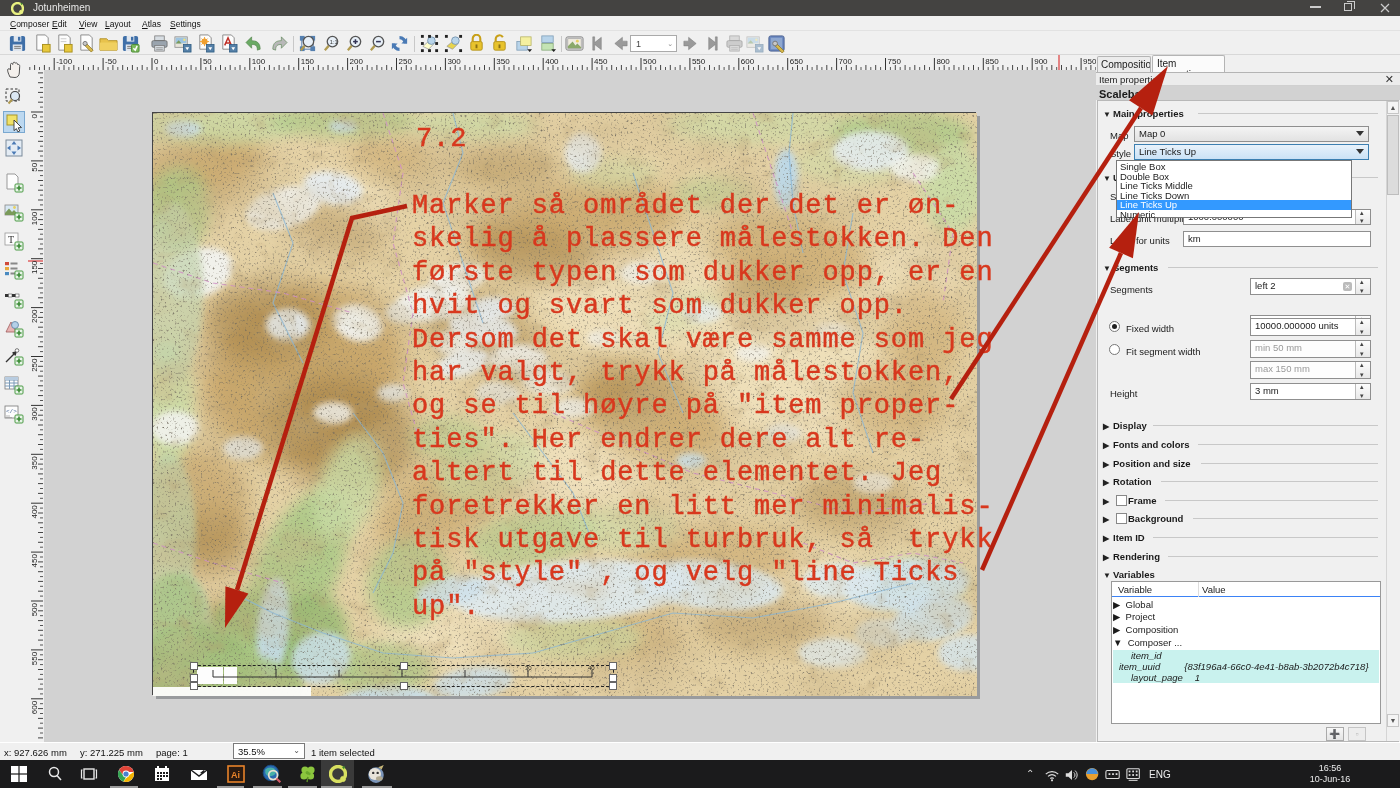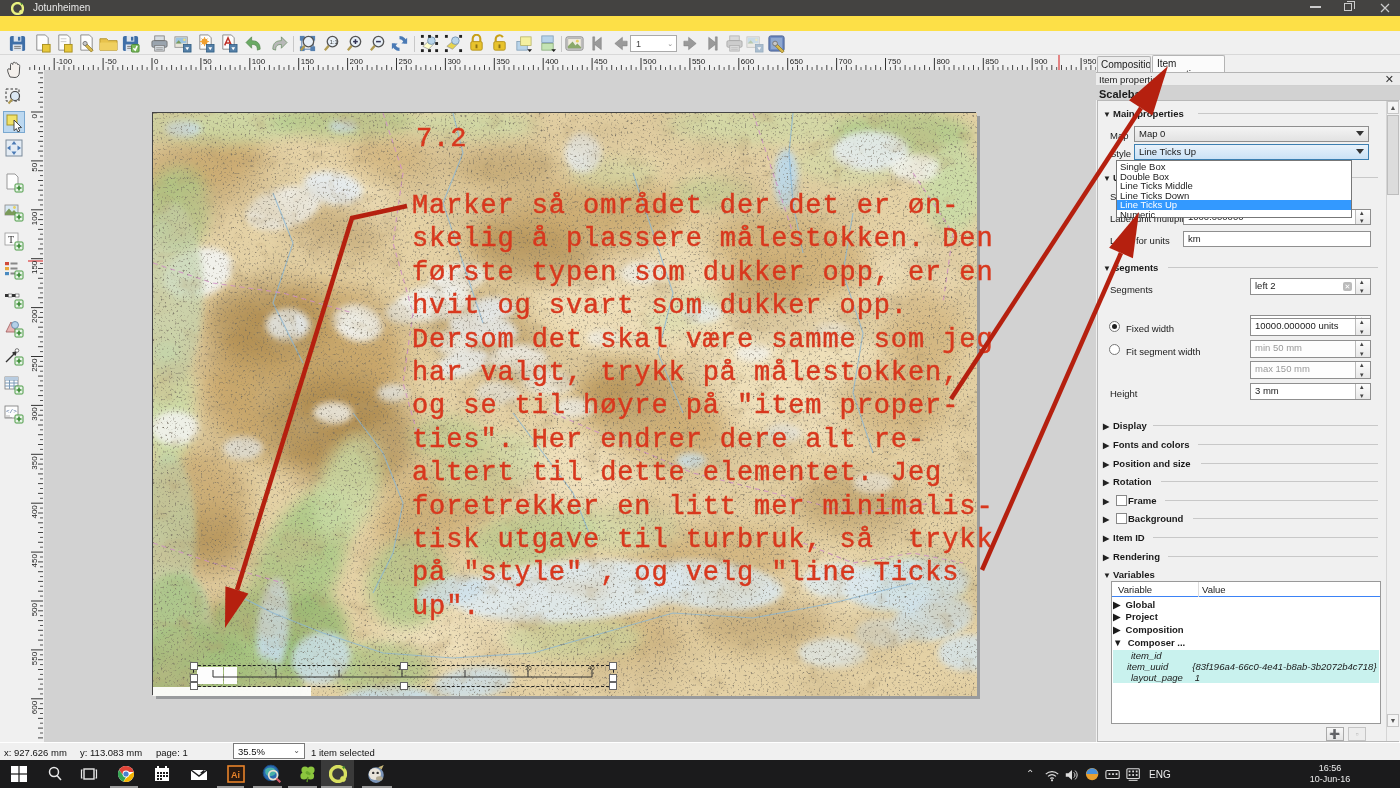--- a/index.html
+++ b/index.html
@@ -46,39 +46,47 @@
 .spin.dis { color:#9a9a9a; background:#fdfdfd; }
 .spinbtn { position:absolute; right:0; top:0; bottom:0; width:15px; border-left:1px solid #bbb; background:linear-gradient(#fdfdfd,#e8e8e8); }
 .spinbtn:before { content:"\25B4"; position:absolute; top:-1px; left:4px; font-size:7px; color:#444; }
 .spinbtn:after { content:"\25BE"; position:absolute; bottom:-1px; left:4px; font-size:7px; color:#444; }
 .clearx { position:absolute; right:18px; top:3px; width:9px; height:9px; background:#bbb; border-radius:2px; color:#fff; font-size:7px; line-height:9px; text-align:center; }
 .radio { position:absolute; width:11px; height:11px; border:1px solid #777; border-radius:50%; background:#fff; }
 .radio.sel:after { content:""; position:absolute; left:2px; top:2px; width:5px; height:5px; border-radius:50%; background:#222; }
 .cbx { position:absolute; width:11px; height:11px; border:1px solid #888; background:#fff; }
 .vrow { position:absolute; left:1px; right:1px; height:11px; white-space:nowrap; overflow:hidden; }
 .vrow.cy { background:#c9f2ee; font-style:italic; }
-.vrow b { font-weight:bold; }
+.vrow b { font-weight:normal; }
 .ddi { position:absolute; left:3px; white-space:nowrap; line-height:9.5px; height:9.5px; }
 </style>
 </head>
 <body>
 <div id="app">
   <div id="titlebar">
     <svg class="abs" style="left:11px;top:2px" width="13" height="13" viewBox="0 0 18 18">
         <circle cx="9" cy="9" r="7.5" fill="none" stroke="#e8f080" stroke-width="3.4"></circle>
         <path d="M12 12 L16 16" stroke="#e8f080" stroke-width="3.2"></path>
         <path d="M13 2 L16 1 L15 4.5 Z" fill="#3a8a2a"></path>
       </svg>
       <span class="abs" style="left:1310px;top:6px;width:11px;height:1.5px;background:#ccc"></span>
       <span class="abs" style="left:1344px;top:3px;width:8px;height:8px;border:1.2px solid #ccc"></span>
       <span class="abs" style="left:1347px;top:1px;width:8px;height:8px;border-top:1.2px solid #ccc;border-right:1.2px solid #ccc"></span>
       <svg class="abs" style="left:1380px;top:3px" width="10" height="10" viewBox="0 0 10 10">
         <path d="M1 1 L9 9 M9 1 L1 9" stroke="#ccc" stroke-width="1.2"></path>
       </svg>
       <div class="title">Jotunheimen</div>
+  </div>
+  <div id="menubar">
+    <span style="left:10px"><u>C</u>omposer</span>
+    <span style="left:52px"><u>E</u>dit</span>
+    <span style="left:79px"><u>V</u>iew</span>
+    <span style="left:105px"><u>L</u>ayout</span>
+    <span style="left:142px"><u>A</u>tlas</span>
+    <span style="left:170px"><u>S</u>ettings</span>
   </div>
   <div id="toolbar">
       <svg class="abs" style="left:8px;top:3px" width="19" height="19" viewBox="0 0 20 20">
         <rect x="2" y="2" width="16" height="16" rx="2" fill="#3f6fa8"></rect>
         <rect x="6" y="2" width="8" height="6" fill="#dfe6ef"></rect>
         <rect x="10.5" y="3" width="2.5" height="4" fill="#3f6fa8"></rect>
         <rect x="5" y="11" width="10" height="7" fill="#dfe6ef"></rect>
         <rect x="6.5" y="12.5" width="7" height="1.2" fill="#888"></rect>
         <rect x="6.5" y="14.5" width="7" height="1.2" fill="#888"></rect>
       </svg>
@@ -1031,21 +1039,21 @@
       <div style="position:absolute;left:0;top:0;width:268px;height:15px;border-bottom:1px solid #3b82f6">
         <span style="position:absolute;left:6px;top:2px">Variable</span>
         <span style="position:absolute;left:90px;top:2px">Value</span>
         <span style="position:absolute;left:86px;top:0;width:1px;height:15px;background:#ddd"></span>
       </div>
       <div class="vrow" style="top:17px"><b>▶&nbsp; Global</b></div>
       <div class="vrow" style="top:29px"><b>▶&nbsp; Project</b></div>
       <div class="vrow" style="top:42px"><b>▶&nbsp; Composition</b></div>
       <div class="vrow" style="top:55px"><b>▼&nbsp; Composer ...</b></div>
       <div class="vrow cy" style="top:68px"><span style="margin-left:18px">item_id</span></div>
-      <div class="vrow cy" style="top:79px"><span style="margin-left:14px">item_uuid</span><span style="margin-left:24px">{83f196a4-66c0-4e41-b8ab-3b2072b4c718}</span></div>
+      <div class="vrow cy" style="top:79px"><span style="margin-left:6px">item_uuid</span><span style="margin-left:24px">{83f196a4-66c0-4e41-b8ab-3b2072b4c718}</span></div>
       <div class="vrow cy" style="top:90px"><span style="margin-left:18px">layout_page</span><span style="margin-left:12px">1</span></div>
     </div>
     <div style="position:absolute;left:230px;top:672px;width:18px;height:14px;background:linear-gradient(#f8f8f8,#e4e4e4);border:1px solid #aaa;text-align:center;font-size:9px;line-height:13px;color:#2a7d2a">➕</div>
     <div style="position:absolute;left:252px;top:672px;width:18px;height:14px;background:#ededed;border:1px solid #c5c5c5;text-align:center;font-size:9px;line-height:13px;color:#bbb">▫</div>
   </div>
 
   <div class="abs" style="left:193px;top:665px;width:421px;height:22px;border:1px dashed #222;z-index:30">
     <svg width="421" height="22" style="position:absolute;left:-1px;top:-1px">
       <rect x="4" y="2" width="26" height="17" fill="#fdfdfd"></rect>
       <rect x="31" y="2" width="13" height="17" fill="#fdfdfd"></rect>
@@ -1085,21 +1093,21 @@
       <line x1="982" y1="570" x2="1121" y2="253"></line>
     </g>
     <g fill="#b5200f">
       <polygon points="225,628 248.3,593.4 225.4,586.2"></polygon>
       <polygon points="1168,66 1152.4,115.5 1129,100.2"></polygon>
       <polygon points="1139,212 1132.9,258.2 1109.1,247.8"></polygon>
     </g>
   </svg>
   <div id="statusbar">
     <span class="abs" style="left:4px;top:4px">x: 927.626 mm</span>
-    <span class="abs" style="left:80px;top:4px">y: 113.083 mm</span>
+    <span class="abs" style="left:80px;top:4px">y: 271.225 mm</span>
     <span class="abs" style="left:156px;top:4px">page: 1</span>
     <span class="abs" style="left:311px;top:4px">1 item selected</span>
     <span class="abs" style="left:233px;top:0px;width:72px;height:16px;background:#fff;border:1px solid #7a7a7a;padding:2px 4px;">35.5% <span style="position:absolute;right:4px;top:2px;color:#555;font-size:8px">⌄</span></span>
   </div>
   <div id="taskbar">
       <div class="abs" style="left:321px;top:0px;width:33px;height:28px;background:#3a3a3a"></div>
       <svg class="abs" style="left:10px;top:5px" width="18" height="18" viewBox="0 0 18 18">
         <g fill="#fff">
           <rect x="1" y="1" width="7.4" height="7.4"></rect>
           <rect x="9.6" y="1" width="7.4" height="7.4"></rect>

